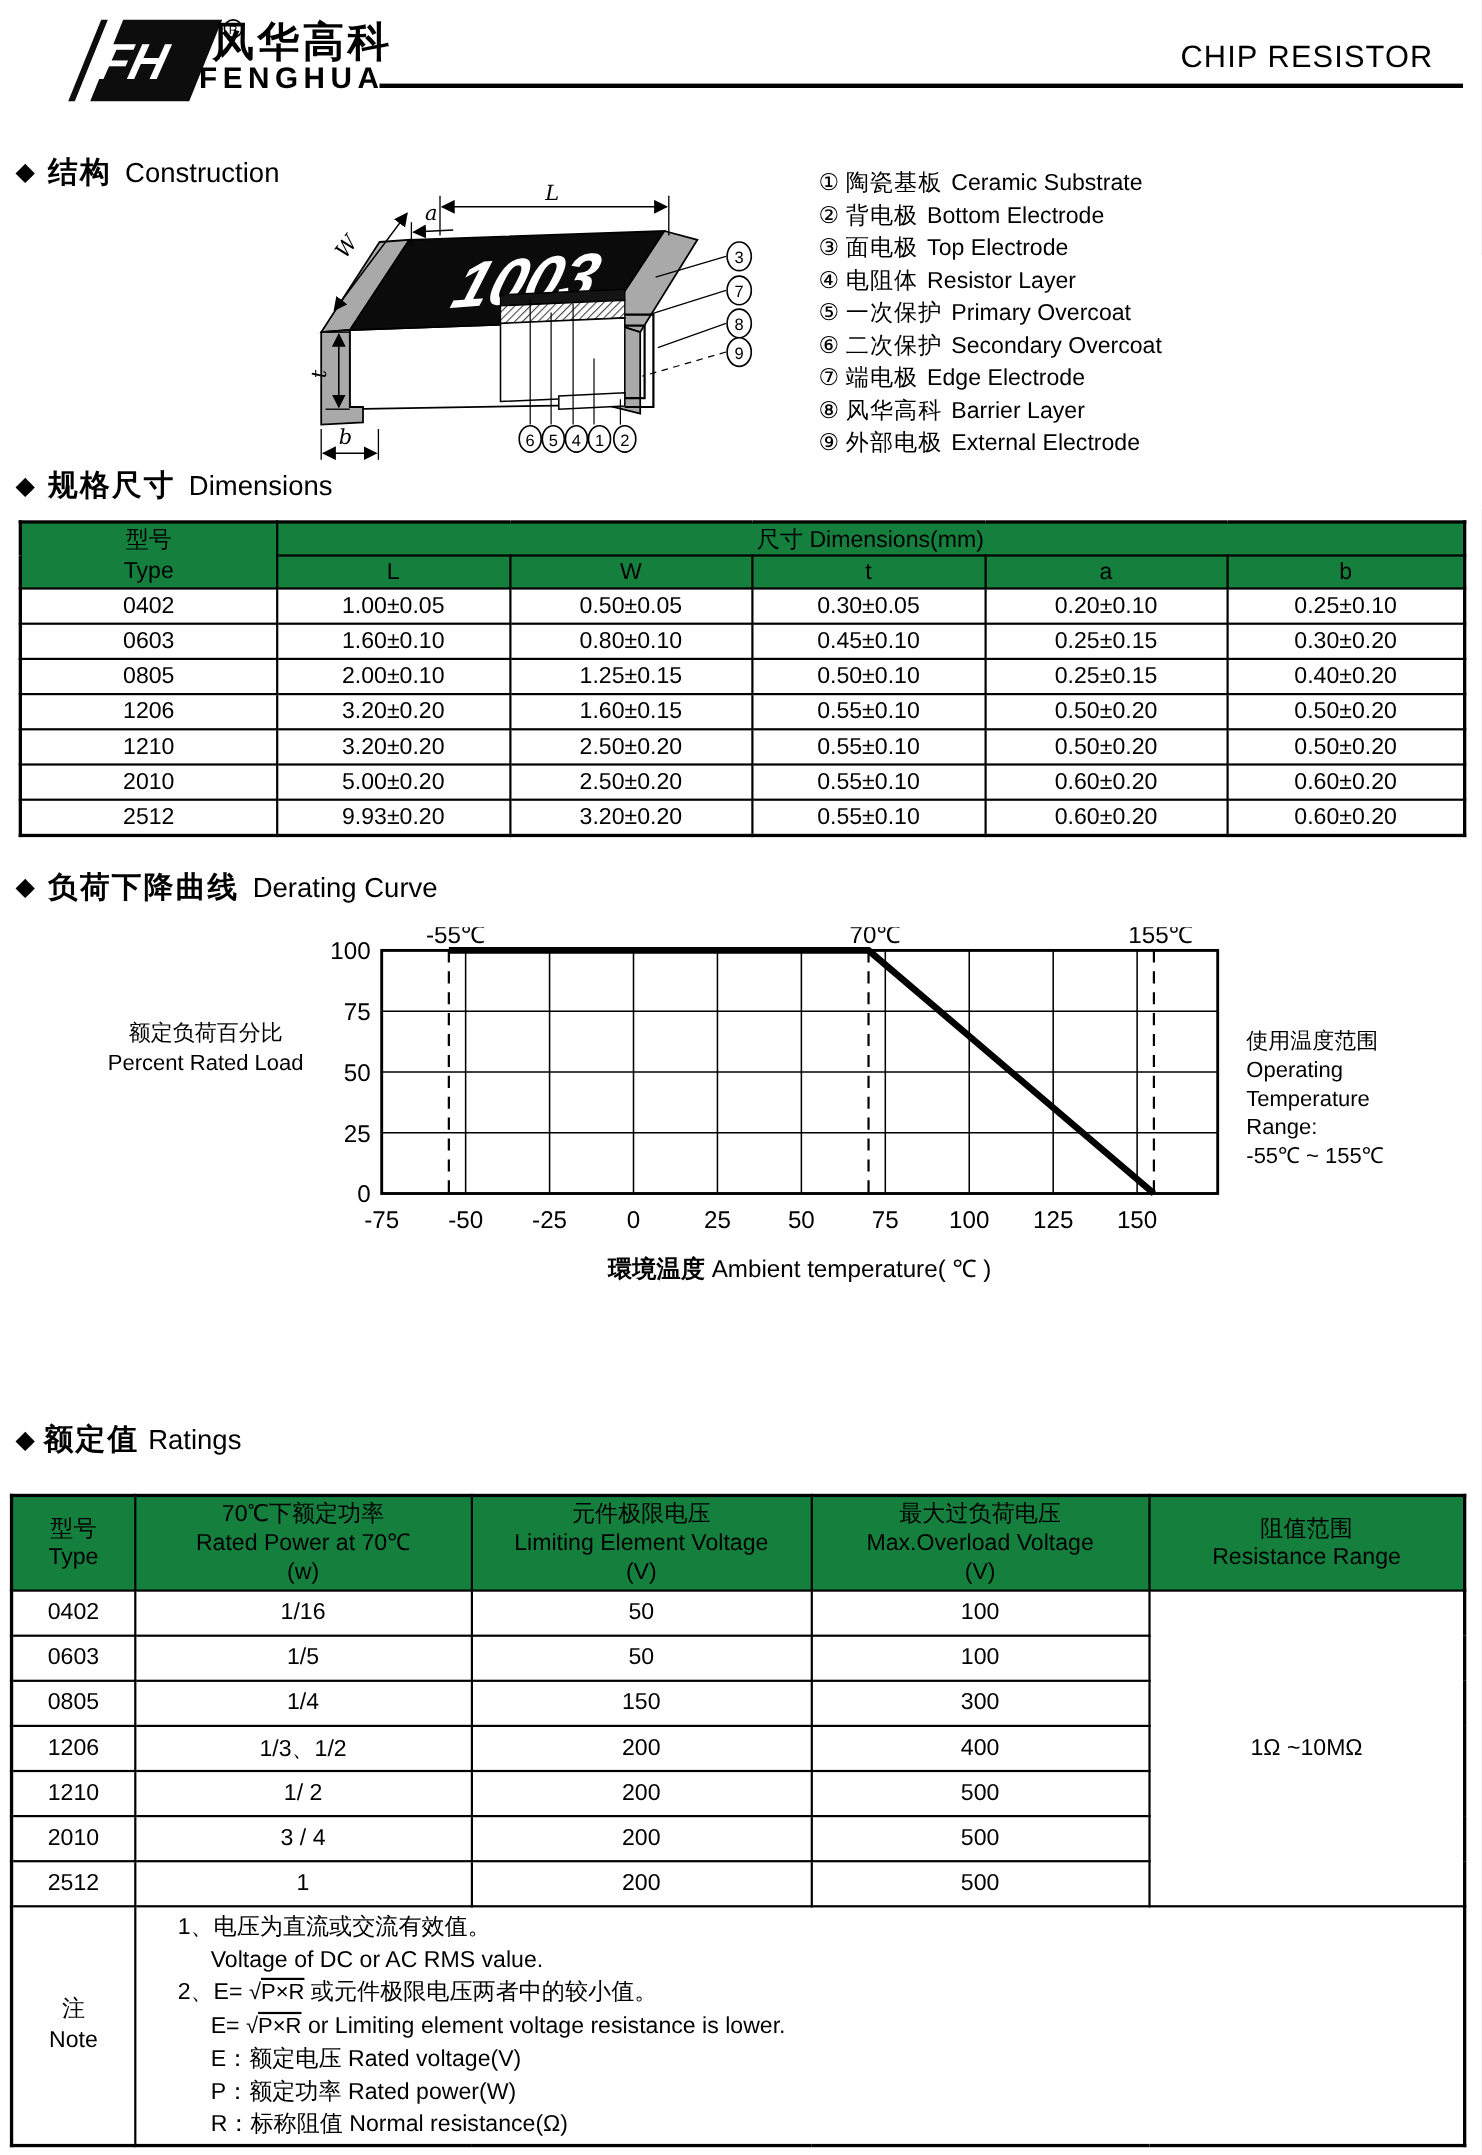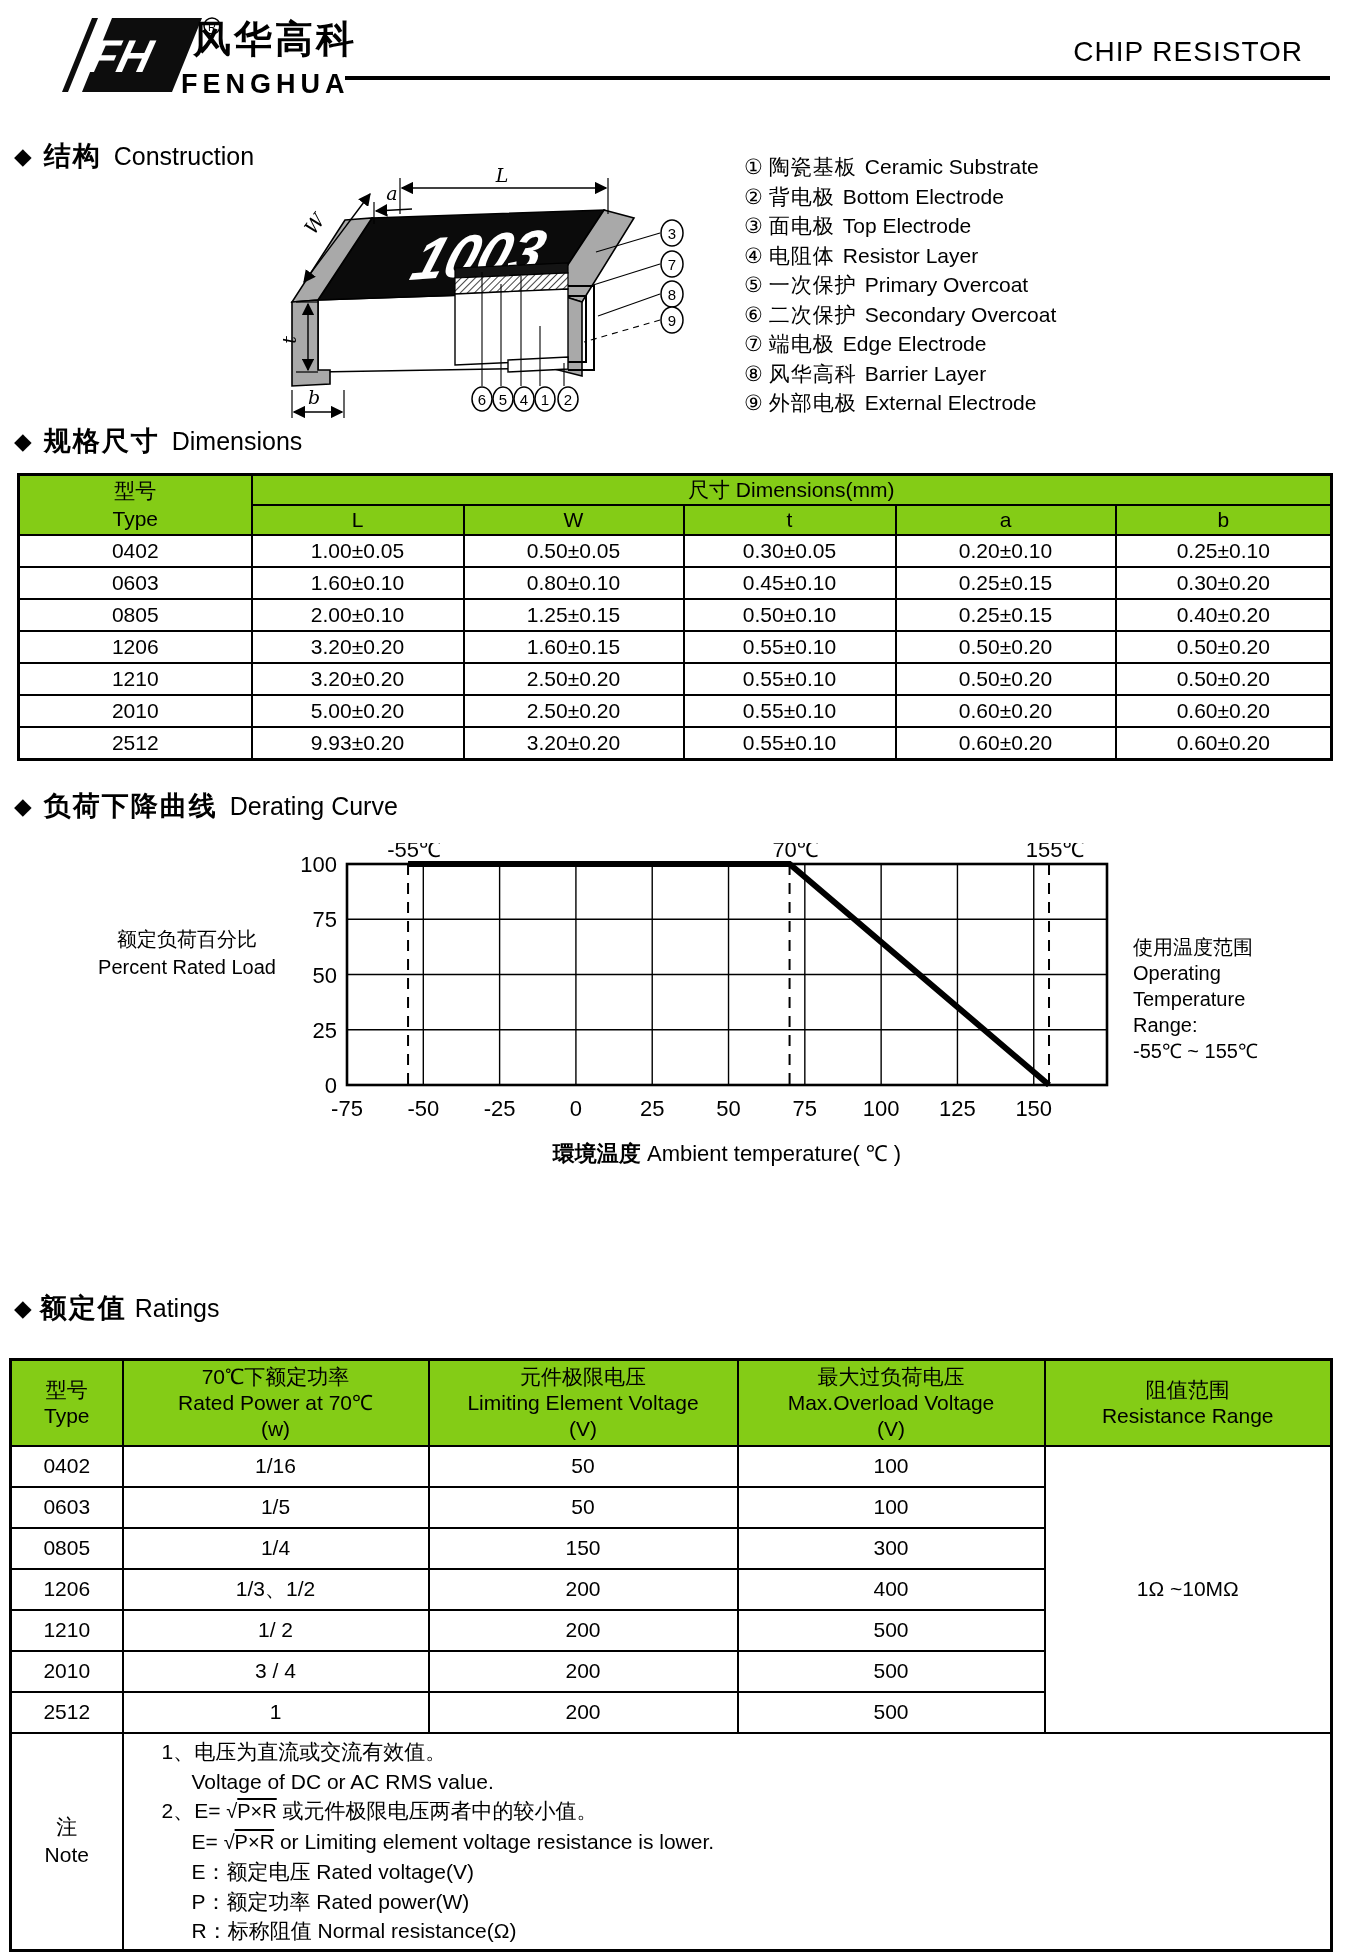--- a/index.html
+++ b/index.html
@@ -3,42 +3,42 @@
 <meta charset="utf-8">
 <style>
   html,body{margin:0;padding:0;background:#e8e8e8;}
   .page{position:relative;width:1347px;height:1959px;background:#ffffff;margin:0 auto;
         font-family:"Liberation Sans",sans-serif;color:#000;overflow:hidden;}
 
   
   .logo-svg{position:absolute;left:52px;top:10px;}
   .brand{position:absolute;left:181px;top:20px;line-height:1;}
   .brand-zh{font-size:38px;font-weight:bold;letter-spacing:3px;margin-left:12px;}
-  .brand-en{font-size:27px;font-weight:bold;letter-spacing:5px;margin-top:13px;}
+  .brand-en{font-size:27px;font-weight:bold;letter-spacing:5px;margin-top:0;}
   .doc-title{position:absolute;right:44px;top:36px;font-size:28px;letter-spacing:1px;}
   .head-rule{position:absolute;left:345px;top:76px;width:985px;height:4px;background:#000;}
 
   
   .section-h{position:absolute;display:flex;align-items:baseline;gap:12px;white-space:nowrap;}
   .section-h .dia{font-size:23px;align-self:center;}
   .section-h .zh{font-size:27px;font-weight:bold;letter-spacing:2px;}
   .section-h .en{font-size:25px;}
 
   
   .constr-svg{position:absolute;left:250px;top:156px;}
   .legend{position:absolute;left:744px;top:152px;font-size:21px;line-height:29.5px;}
   .legend-item{display:flex;align-items:baseline;white-space:nowrap;}
   .legend-num{margin-right:6px;font-size:21px;}
   .legend-zh{letter-spacing:1px;margin-right:8px;}
 
   
   table.sheet{position:absolute;border-collapse:collapse;table-layout:fixed;
               border:3px solid #000;text-align:center;}
   table.sheet th,table.sheet td{border:2px solid #000;padding:0;font-weight:normal;font-size:21px;}
-  .gray{background:#84cc16;}
+  .gray{background:#15803d;}
   .dims-table{left:17px;top:473px;width:1313px;}
   .dims-table thead tr{height:30px;}
   .dims-table tbody tr{height:32px;}
   .type-cell div{line-height:28px;}
   .ratings-table{left:9px;top:1358px;width:1321px;}
   .ratings-table thead tr{height:86px;}
   .ratings-table tbody tr.data{height:41px;}
   .ratings-table th div{line-height:26px;}
   .note-row{height:218px;}
   .note-label{font-size:20px;line-height:28px;}

